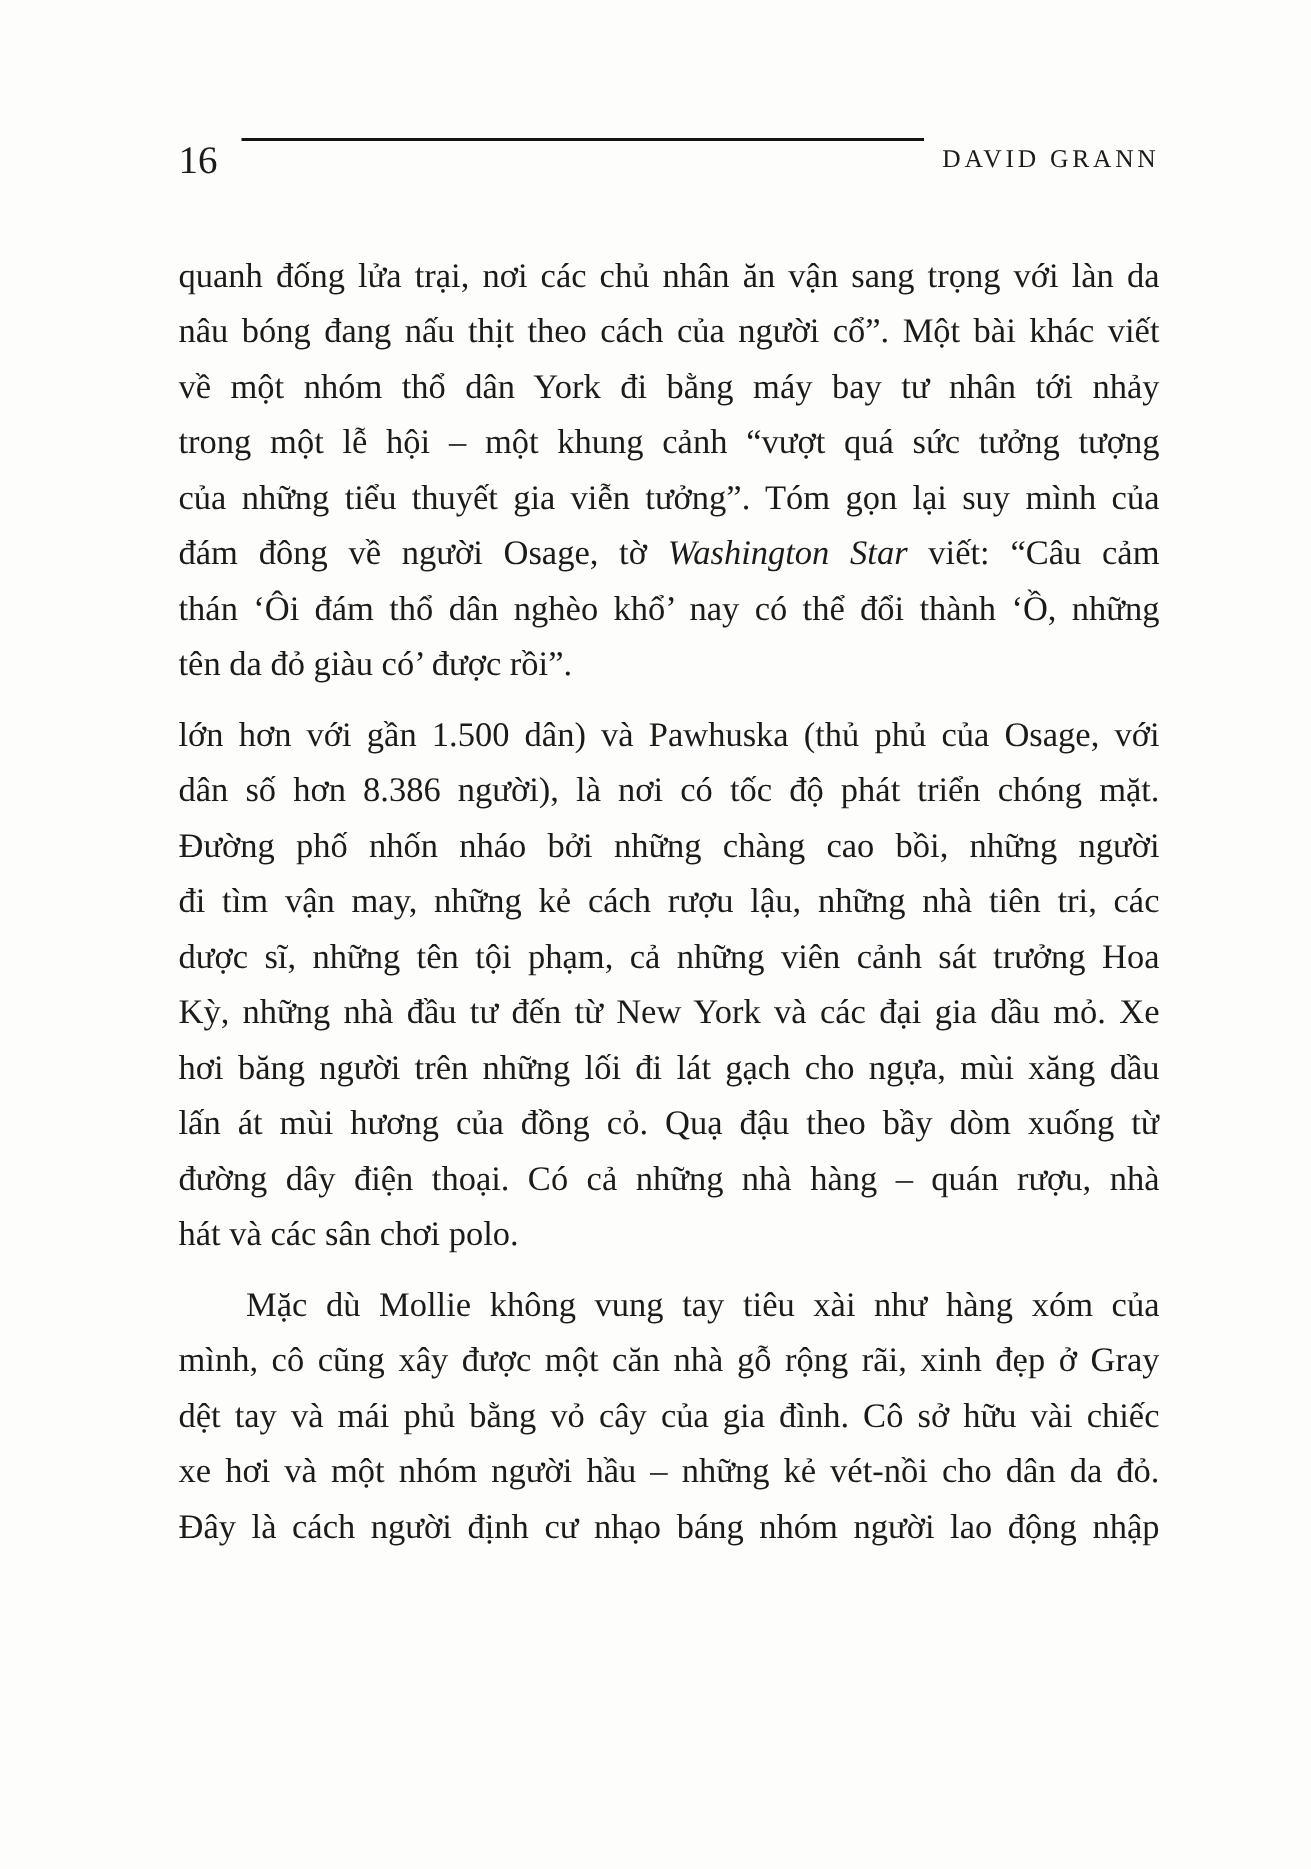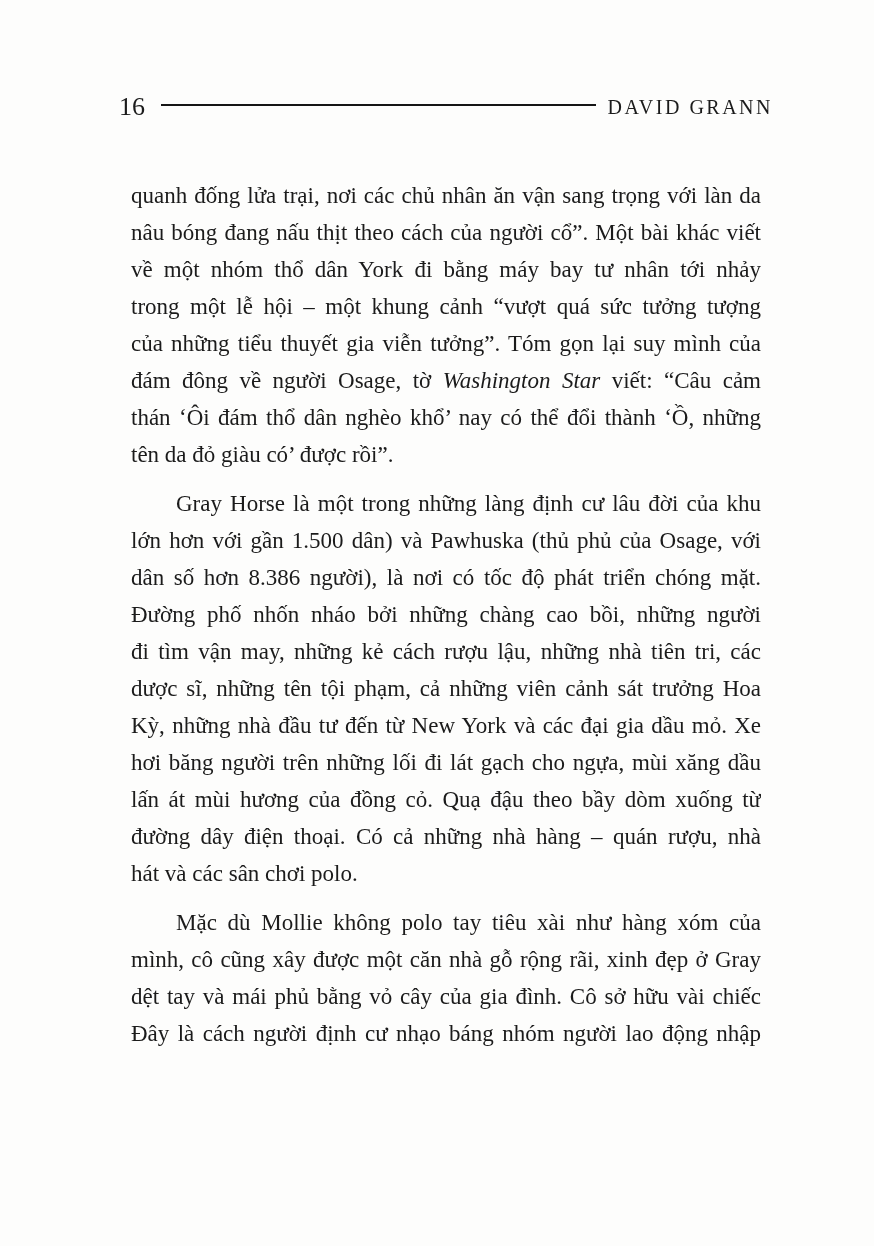--- a/index.html
+++ b/index.html
@@ -16,47 +16,47 @@
     color: #1b1b1b;
     font-family: "Liberation Serif", "DejaVu Serif", serif;
     overflow: hidden;
   }
   .page-header {
     position: absolute;
     top: 92px;
     left: 119px;
     width: 654px;
     display: flex;
-    align-items: center;
+    align-items: flex-start;
   }
   .page-number {
     font-size: 26px;
     line-height: 30px;
     flex: 0 0 auto;
   }
   .header-rule {
     flex: 1 1 auto;
     border-bottom: 2px solid #151515;
     margin: 0 12px 5px 16px;
     height: 0;
   }
   .author-name {
     flex: 0 0 auto;
-    font-size: 20px;
+    font-size: 17px;
     line-height: 28px;
     letter-spacing: 2.5px;
     white-space: nowrap;
   }
   .page-body {
     position: absolute;
     top: 165px;
     left: 119px;
     width: 654px;
   }
-  .paragraph { margin: 12px; font-family: Liberation Serif, serif; }
+  .paragraph { margin: 0; font-family: Liberation Serif, serif; }
   .paragraph + .paragraph { margin-top: 10px; }
   .line {
     font-size: 23px;
     line-height: 37px;
     height: 37px;
     text-align: justify;
     text-align-last: justify;
     overflow: hidden;
   }
   .line.indent { padding-left: 45px; }
@@ -81,34 +81,34 @@
       <div class="line">nâu bóng đang nấu thịt theo cách của người cổ”. Một bài khác viết</div>
       <div class="line">về một nhóm thổ dân York đi bằng máy bay tư nhân tới nhảy</div>
       <div class="line">trong một lễ hội – một khung cảnh “vượt quá sức tưởng tượng</div>
       <div class="line">của những tiểu thuyết gia viễn tưởng”. Tóm gọn lại suy mình của</div>
       <div class="line">đám đông về người Osage, tờ <i>Washington Star</i> viết: “Câu cảm</div>
       <div class="line">thán ‘Ôi đám thổ dân nghèo khổ’ nay có thể đổi thành ‘Ồ, những</div>
       <div class="line para-end">tên da đỏ giàu có’ được rồi”.</div>
     </div>
 
     <div class="paragraph">
-      <div class="line indent">Gray Horse là một trong những làng định cư lâu đời của khu</div>
       <div class="line">lớn hơn với gần 1.500 dân) và Pawhuska (thủ phủ của Osage, với</div>
       <div class="line">dân số hơn 8.386 người), là nơi có tốc độ phát triển chóng mặt.</div>
       <div class="line">Đường phố nhốn nháo bởi những chàng cao bồi, những người</div>
       <div class="line">đi tìm vận may, những kẻ cách rượu lậu, những nhà tiên tri, các</div>
       <div class="line">dược sĩ, những tên tội phạm, cả những viên cảnh sát trưởng Hoa</div>
       <div class="line">Kỳ, những nhà đầu tư đến từ New York và các đại gia dầu mỏ. Xe</div>
       <div class="line">hơi băng người trên những lối đi lát gạch cho ngựa, mùi xăng dầu</div>
       <div class="line">lấn át mùi hương của đồng cỏ. Quạ đậu theo bầy dòm xuống từ</div>
       <div class="line">đường dây điện thoại. Có cả những nhà hàng – quán rượu, nhà</div>
       <div class="line para-end">hát và các sân chơi polo.</div>
     </div>
 
     <div class="paragraph">
-      <div class="line indent">Mặc dù Mollie không polo tay tiêu xài như hàng xóm của</div>
+      <div class="line indent">Mặc dù Mollie không vung tay tiêu xài như hàng xóm của</div>
       <div class="line">mình, cô cũng xây được một căn nhà gỗ rộng rãi, xinh đẹp ở Gray</div>
       <div class="line">dệt tay và mái phủ bằng vỏ cây của gia đình. Cô sở hữu vài chiếc</div>
+      <div class="line">xe hơi và một nhóm người hầu – những kẻ vét-nồi cho dân da đỏ.</div>
       <div class="line">Đây là cách người định cư nhạo báng nhóm người lao động nhập</div>
     </div>
 
   </div>
 </div>
 
 </body></html>

